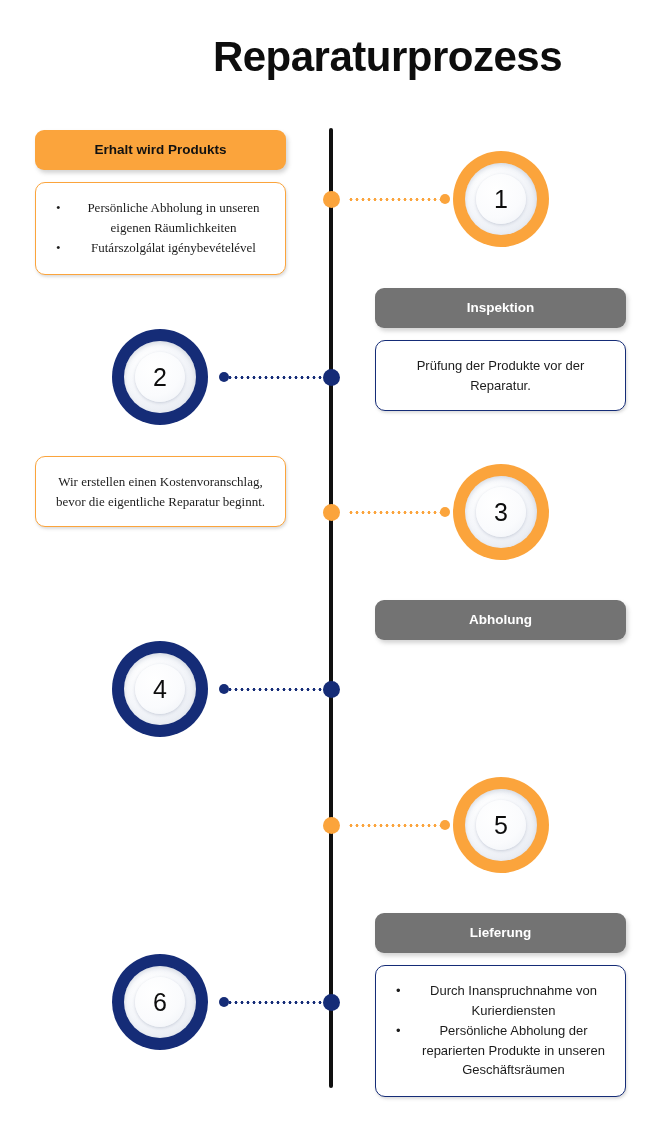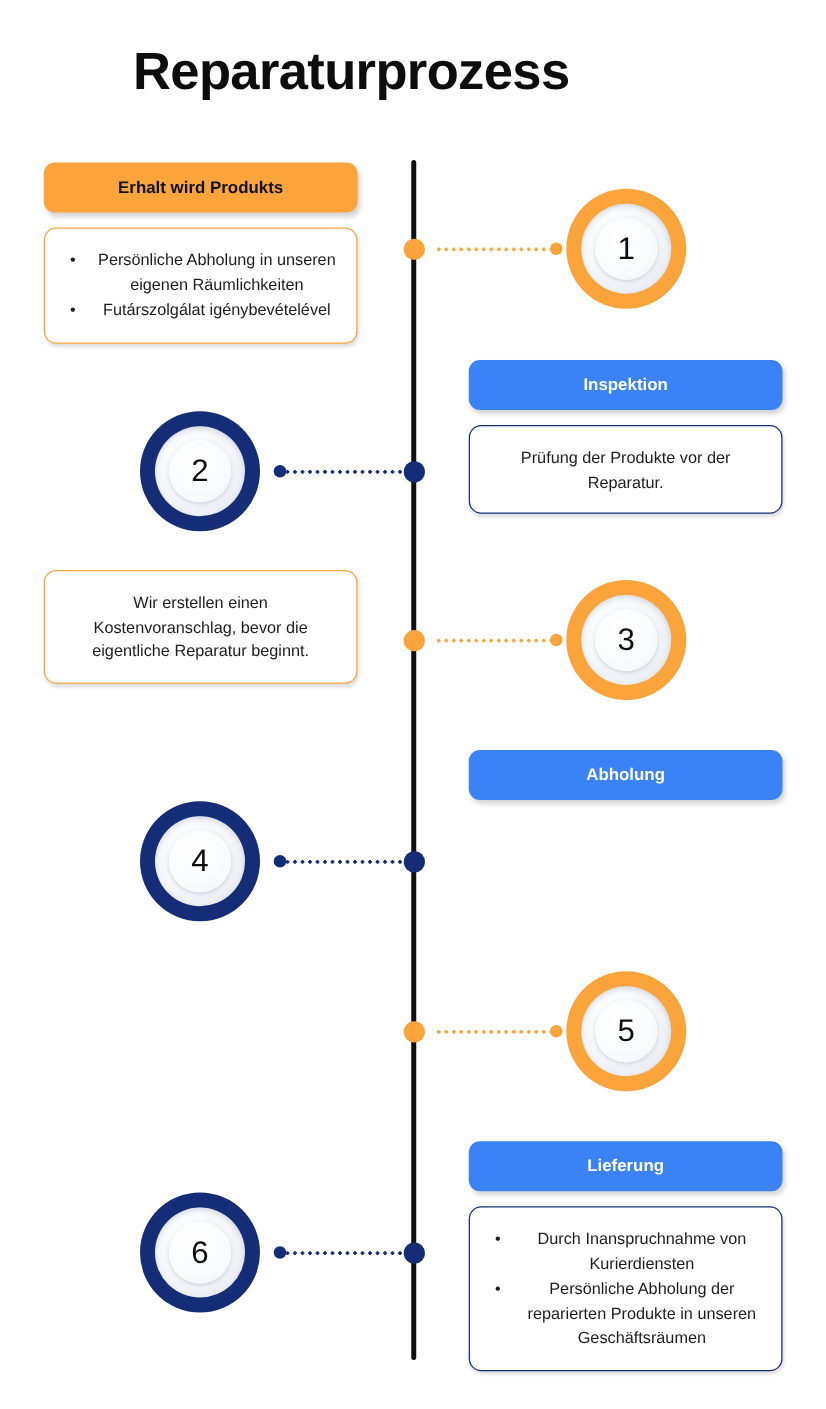--- a/index.html
+++ b/index.html
@@ -15,21 +15,21 @@
     font-family: "Liberation Sans", sans-serif;
     -webkit-font-smoothing: antialiased;
   }
 
   
   #page-title {
     position: absolute;
     top: 34px;
     left: 0;
     width: 562px;
-    text-align: center;
+    text-align: right;
     font-size: 42px;
     font-weight: bold;
     letter-spacing: -0.5px;
     color: #0d0d0d;
     line-height: 1.1;
   }
 
   
   #timeline-spine {
     position: absolute;
@@ -58,38 +58,38 @@
     font-size: 13.5px;
     font-weight: bold;
     line-height: 1.35;
     box-shadow: 2px 3px 4px rgba(120,120,120,0.33);
   }
   .card-header.orange {
     background: #fba43c;
     color: #111111;
   }
   .card-header.navy {
-    background: #3b82f6;
+    background: #737373;
     color: #ffffff;
   }
 
   .card-body {
     box-sizing: border-box;
     width: 251px;
     margin-top: 12px;
     background: #ffffff;
     border-radius: 10px;
     padding: 15px 12px;
     font-size: 13px;
     line-height: 1.5;
     color: #1c1c1c;
     text-align: center;
     box-shadow: 1px 2px 3px rgba(140,140,140,0.30);
   }
-  .card-body.orange { border: 1.6px solid #fba43c; }
+  .card-body.orange { border: 1.6px solid #fba43c; font-family: Liberation Serif, serif; }
   .card-body.navy   { border: 1.6px solid #152c77; }
 
   .card-body p { margin: 0; }
 
   .card-body ul {
     margin: 0;
     padding: 0 0 0 26px;
     list-style: none;
   }
   .card-body li {

